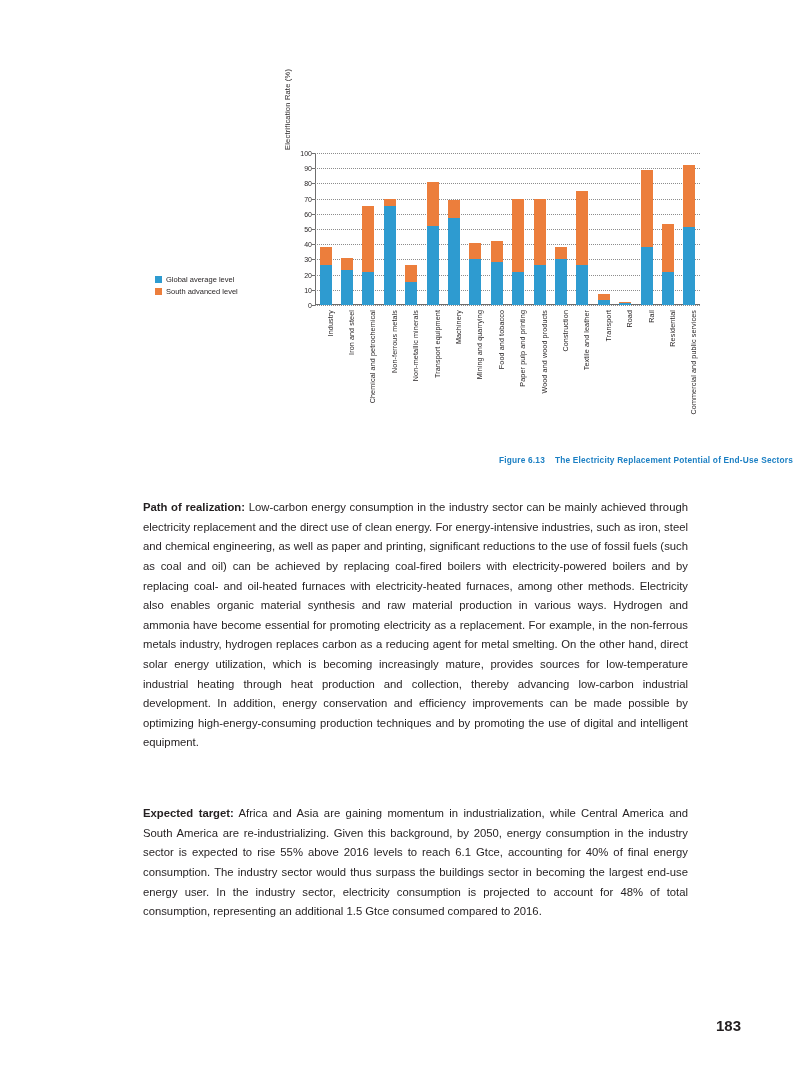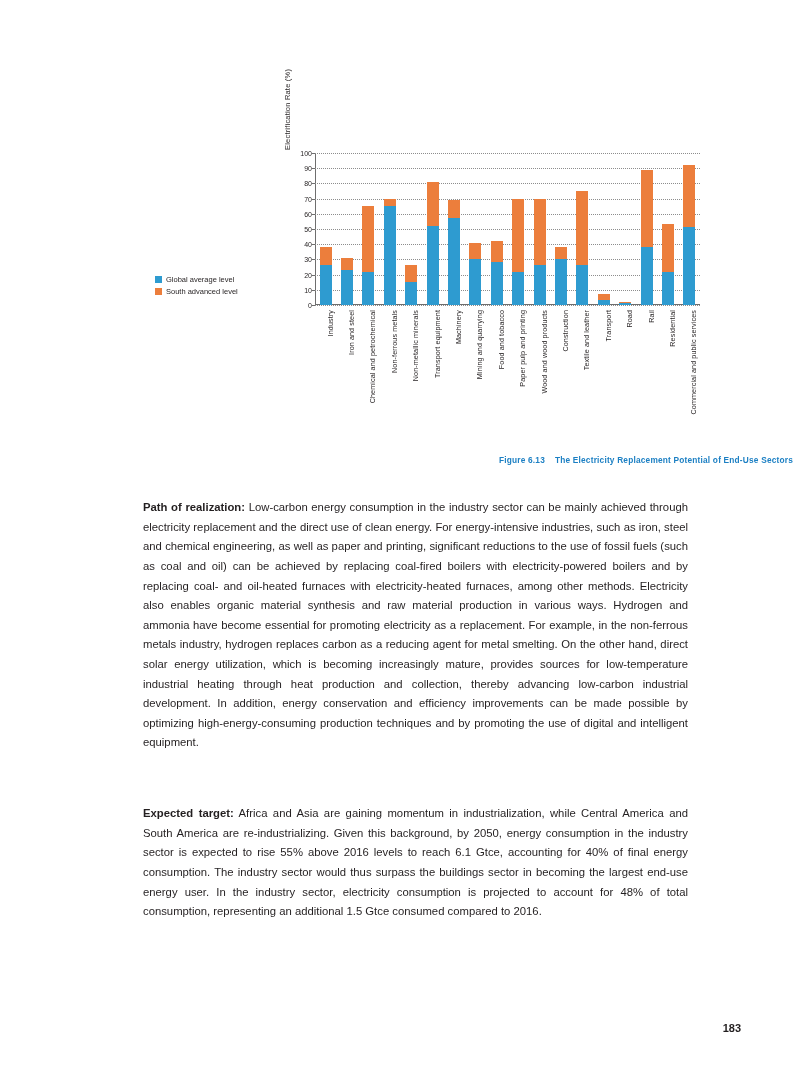--- a/index.html
+++ b/index.html
@@ -178,21 +178,21 @@
   }
   #para-1 { top: 487px; }
   #para-2 { top: 793px; }
   .lead-in { font-weight: bold; }
 
   
   #page-number {
     position: absolute;
     right: 52px;
     bottom: 43px;
-    font-size: 11px;
+    font-size: 15px;
     font-weight: bold;
     color: #231f20;
   }
 </style>
 </head>
 <body>
 
 <div id="figure-block">
 
   <div class="y-axis-title">Electrification Rate (%)</div>

